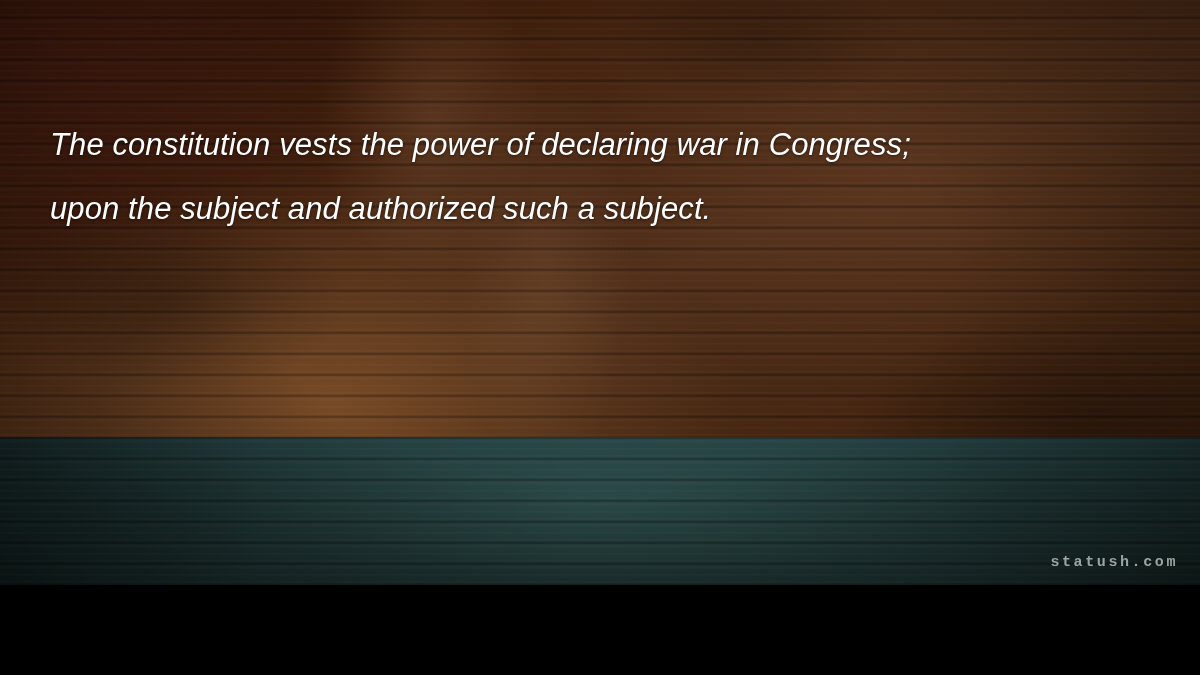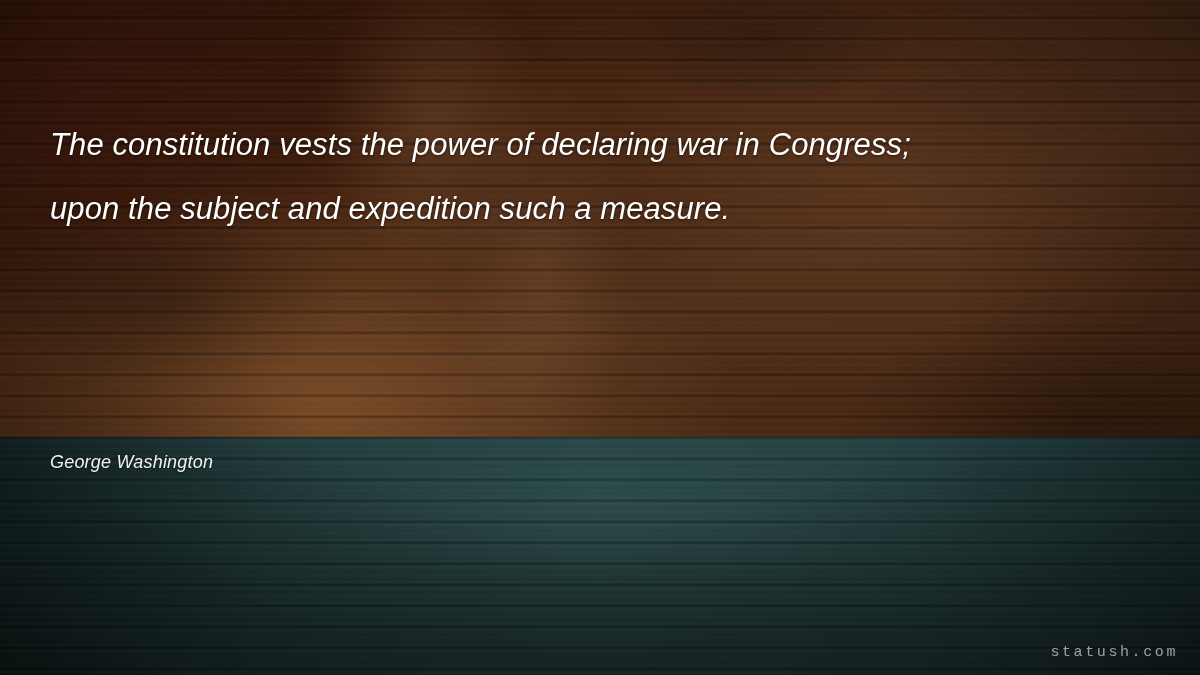--- a/index.html
+++ b/index.html
@@ -7,21 +7,21 @@
     padding: 0;
     background: #000;
   }
   body {
     font-family: "Liberation Sans", sans-serif;
   }
 
   .quote-card {
     position: relative;
     width: 1200px;
-    height: 675px;
+    height: 585px;
     overflow: hidden;
     background: #2a1509;
   }
 
   
   .bg-base {
     position: absolute;
     inset: 0;
     background:
       radial-gradient(ellipse 520px 300px at 330px 405px, rgba(126, 79, 40, 0.85) 0%, rgba(101, 63, 32, 0.45) 45%, rgba(60, 35, 18, 0) 78%),
@@ -139,39 +139,39 @@
   }
 
   .watermark {
     position: absolute;
     right: 22px;
     bottom: 14px;
     font-family: "Liberation Mono", "DejaVu Sans Mono", monospace;
     font-size: 15px;
     letter-spacing: 2.6px;
     color: rgba(209, 215, 214, 0.72);
+    font-weight: bold;
   }
 </style>
 </head>
 <body>
 
 <div class="quote-card">
 
   <div class="bg-base"></div>
   <div class="bg-mottle"></div>
   <div class="bg-teal"></div>
   <div class="bg-lines"></div>
   <div class="bg-lines-fine"></div>
   <div class="bg-vignette"></div>
 
   <div class="content">
 
     <div class="quote-block">
       <div class="quote-line">The constitution vests the power of declaring war in Congress;</div>
-      <div class="quote-line">upon the subject and expedition such a measure.</div>
+      <div class="quote-line">upon the subject and authorized such a subject.</div>
     </div>
 
-    <div class="author">George Washington</div>
 
     <div class="watermark">statush.com</div>
 
   </div>
 </div>
 
 </body></html>

